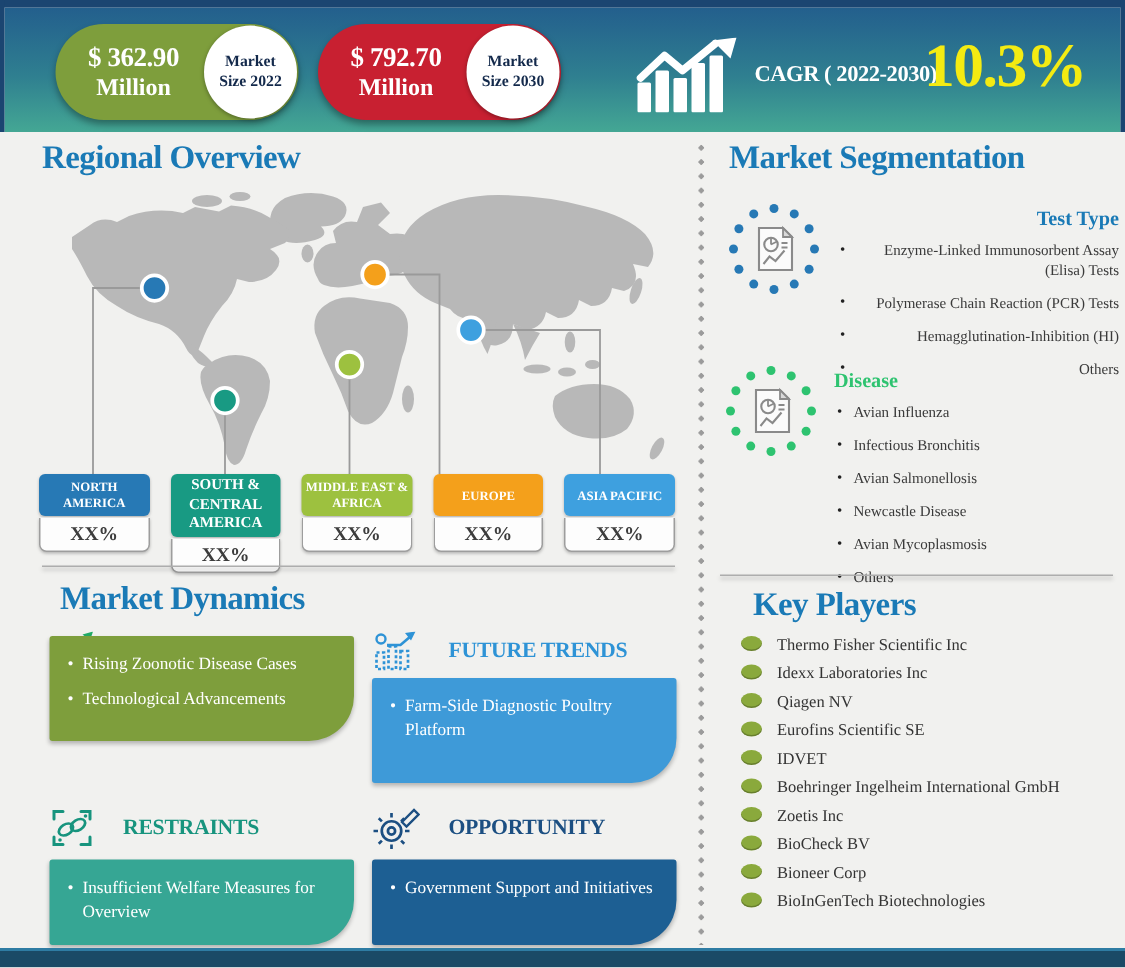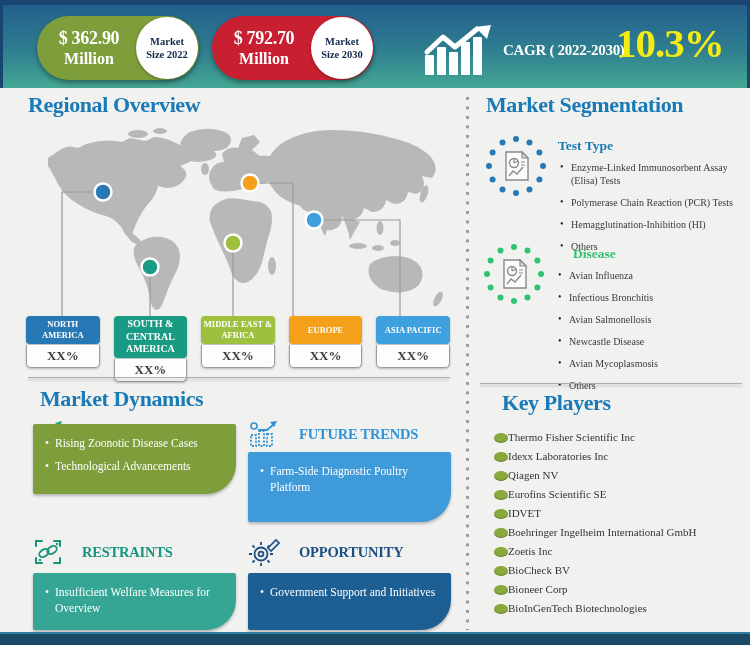--- a/index.html
+++ b/index.html
@@ -88,21 +88,21 @@
   .seg-heading { font-weight:bold; font-size:13.5px; margin-bottom:7px; }
   .seg-list { list-style:none; }
   .seg-list li {
     font-size:10px; color:#3a3a3a; line-height:1.3; margin-bottom:9px;
     padding-left:13px; position:relative;
   }
   .seg-list li::before { content:"•"; position:absolute; left:2px; top:-1px; color:#222; }
   
   #players-list { position:absolute; left:494px; top:424px; list-style:none; }
   #players-list li {
-    display:flex; align-items:flex-end; gap:0; height:19px; font-size:11px; color:#333;
+    display:flex; align-items:flex-start; gap:10px; height:19px; font-size:11px; color:#333;
   }
   .player-bullet {
     flex:0 0 14px; width:14px; height:10px; border-radius:50%;
     background:#8aa93c; box-shadow:inset 0 -1px 0 rgba(0,0,0,.25);
   }
   
   #bottom-bar {
     position:absolute; left:0; bottom:0; width:750px; height:13px;
     background:#1a4a66; border-top:2px solid #2e7ca3;
   }
@@ -301,21 +301,21 @@
   <div class="dyn-box" style="left: 248px; top: 573px; min-height: 57px; background: rgb(29, 95, 147);">
     <ul>
         <li>Government Support and Initiatives</li>
       </ul>
   </div>
 
   <div id="v-divider"></div>
 
   <div class="section-title" style="left:486px; top:92px;">Market Segmentation</div>
 
-  <div class="seg-group" style="left:484px; top:134px;">
+  <div class="seg-group" style="left:484px; top:134px;text-align:right;">
     <svg class="seg-icon" width="64" height="64" viewBox="0 0 64 64">
       <g fill="#2779b5">
         <circle cx="32" cy="5" r="3"></circle>
           <circle cx="45.5" cy="8.6" r="3"></circle>
           <circle cx="55.4" cy="18.5" r="3"></circle>
         <circle cx="59" cy="32" r="3"></circle>
           <circle cx="55.4" cy="45.5" r="3"></circle>
           <circle cx="45.5" cy="55.4" r="3"></circle>
         <circle cx="32" cy="59" r="3"></circle>
           <circle cx="18.5" cy="55.4" r="3"></circle>
@@ -363,21 +363,21 @@
       <g>
         <path d="M22,18 H38 L44,24 V46 H22 Z" fill="#fbfbfb" stroke="#8a8a8a" stroke-width="1.4"></path>
         <path d="M38,18 V24 H44 Z" fill="#d9d9d9" stroke="#8a8a8a" stroke-width="1.2"></path>
         <circle cx="30" cy="29" r="4.5" fill="none" stroke="#8a8a8a" stroke-width="1.4"></circle>
         <path d="M30,29 L30,24.5 M30,29 L34,27" stroke="#8a8a8a" stroke-width="1.2"></path>
         <path d="M37,28 H41 M37,31 H41" stroke="#8a8a8a" stroke-width="1.2"></path>
         <polyline points="25,42 29,37 33,40 39,33" fill="none" stroke="#8a8a8a" stroke-width="1.4"></polyline>
       </g>
     </svg>
     <div class="seg-texts">
-      <div class="seg-heading" style="color:#2ec370;margin-left:17px;">Disease</div>
+      <div class="seg-heading" style="color:#2ec370;">Disease</div>
       <ul class="seg-list" style="--gap:10px;">
           <li>Avian Influenza</li>
           <li>Infectious Bronchitis</li>
           <li>Avian Salmonellosis</li>
           <li>Newcastle Disease</li>
           <li>Avian Mycoplasmosis</li>
           <li>Others</li>
         </ul>
     </div>
   </div>

